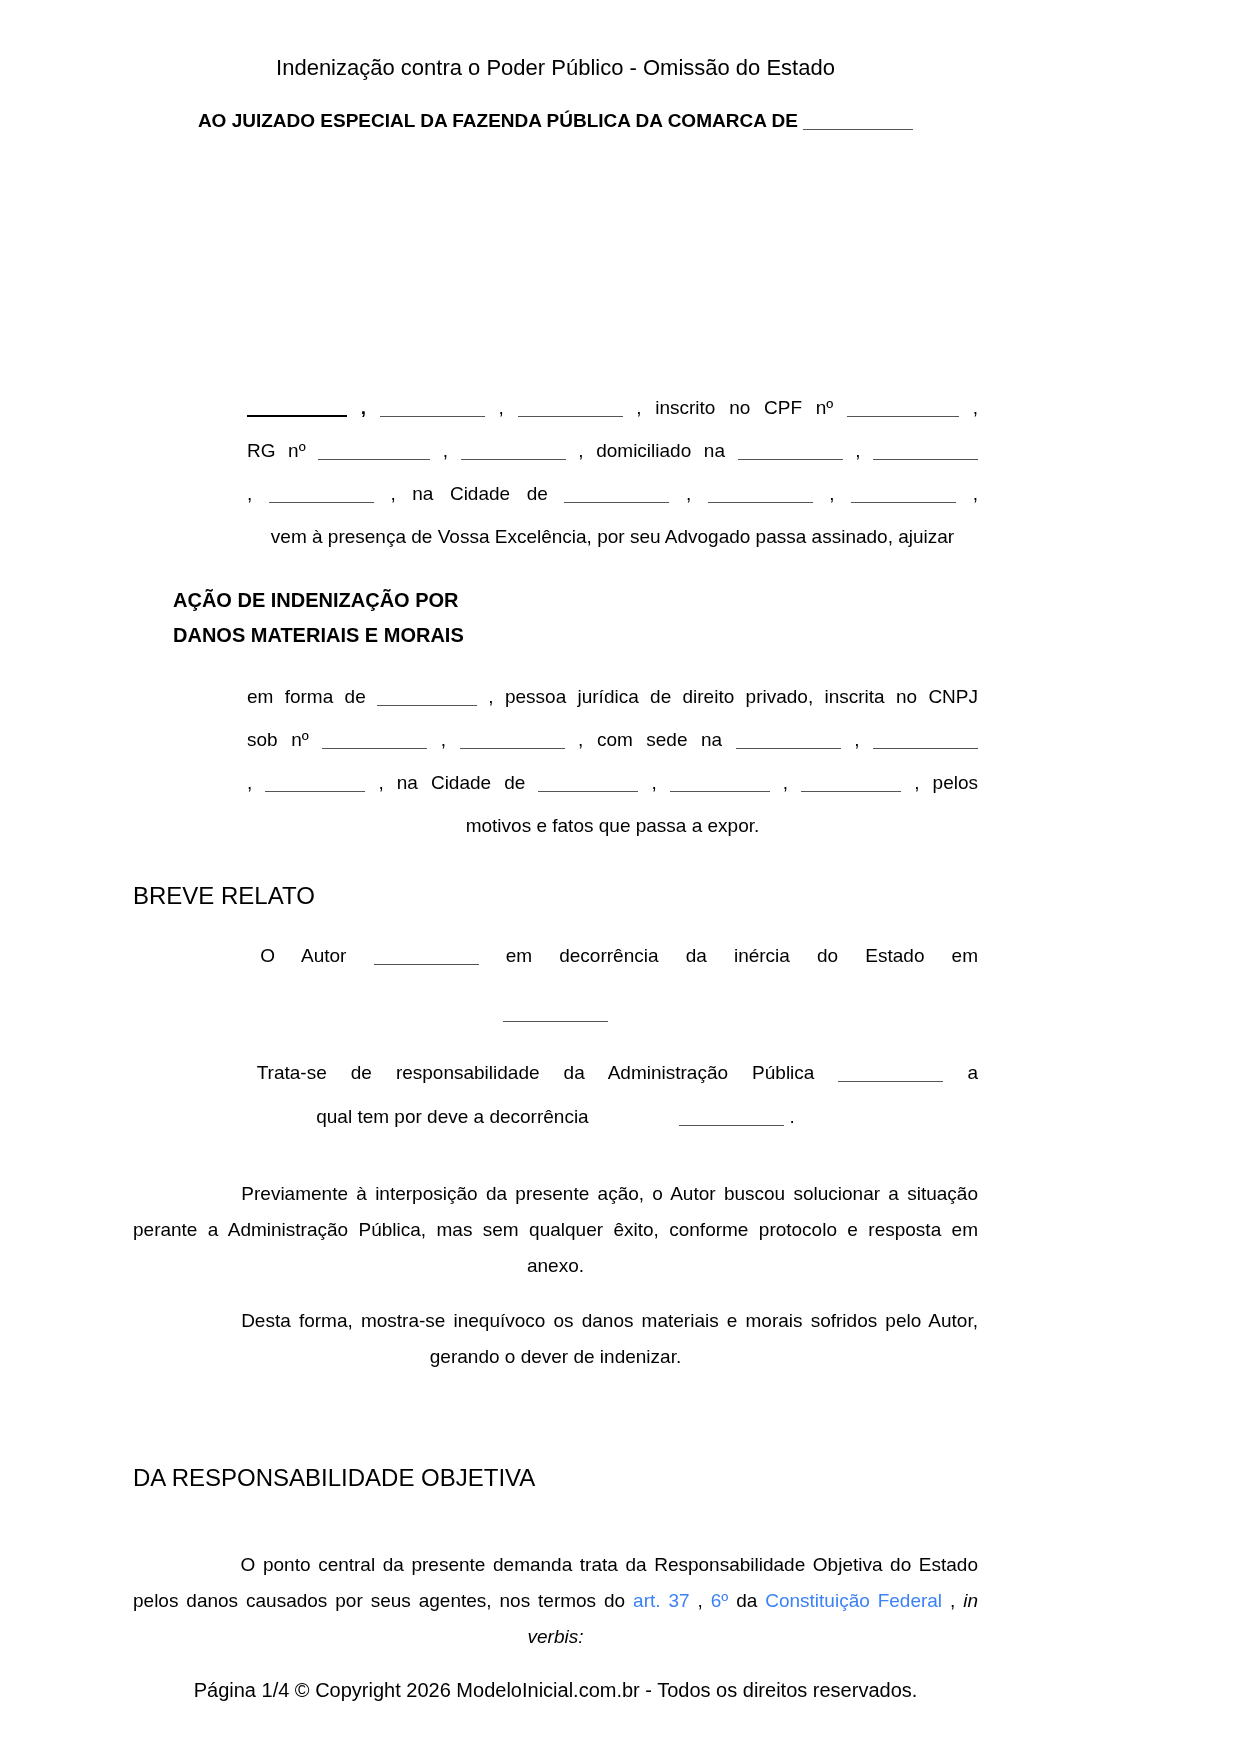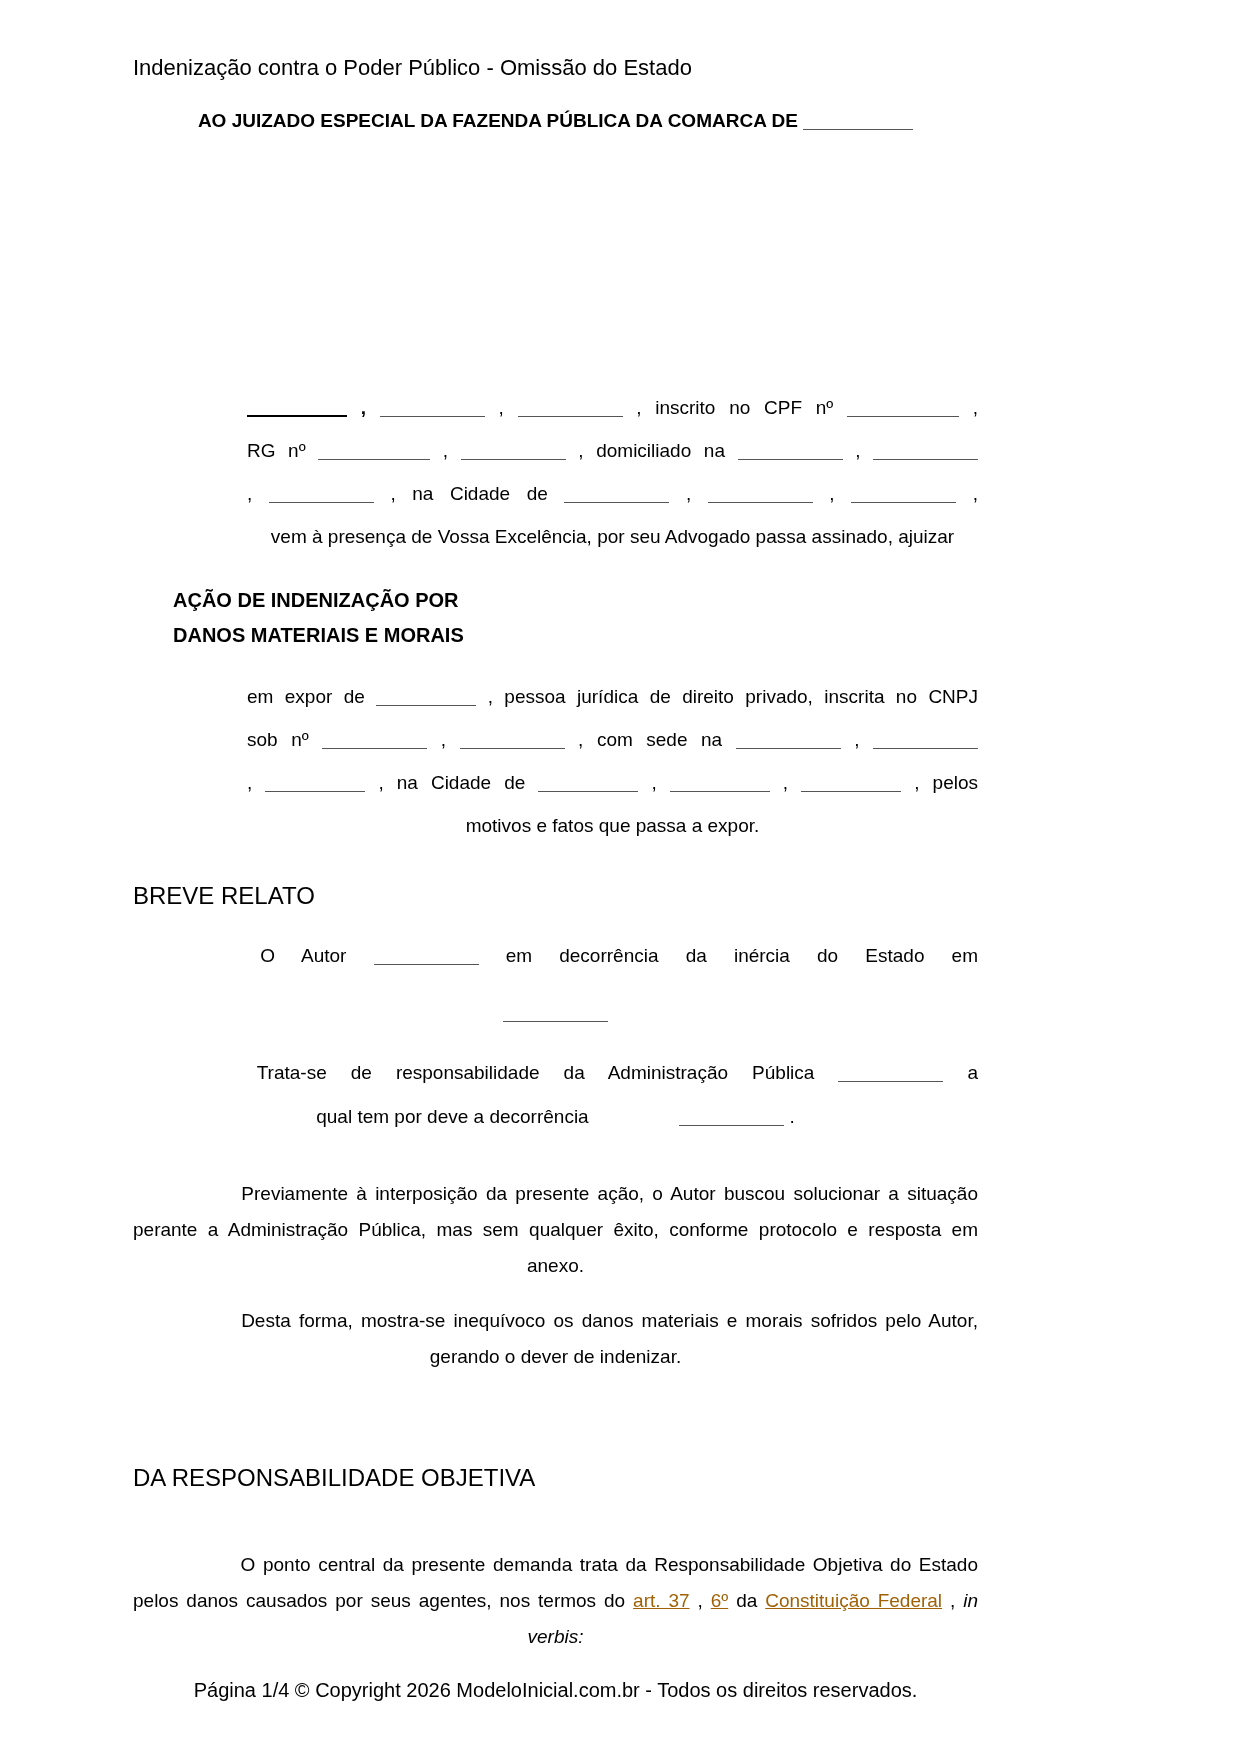--- a/index.html
+++ b/index.html
@@ -1,39 +1,39 @@
 <!DOCTYPE html>
 <html lang="pt-BR"><head>
 <meta charset="utf-8">
 <style>
   html,body { margin:0; padding:0; background:#fff; }
   body { font-family:"Liberation Sans","DejaVu Sans",sans-serif; color:#000; }
   .page { width:1240px; height:1754px; box-sizing:border-box;
           padding:54px 262px 0 133px; overflow:hidden; background:#fff; position:relative; }
-  .doc-title { font-size:22px; line-height:28px; }
+  .doc-title { text-align:center; font-size:22px; line-height:28px; }
   .addressing { margin-top:26px; font-size:20px; line-height:26px; }
   .block { font-size:19px; }
   .indented { margin-left:114px; }
   .lh43 .line { line-height:43px; }
   .lh57 .line { line-height:57px; }
   .lh44 .line { line-height:44px; }
   .lh36 .line { line-height:36px; }
   .line.just { text-align:justify; text-align-last:justify; }
   .line.left { text-align:center; white-space:nowrap; }
   .action-heading { margin-top:25px; font-size:20px; font-weight:bold; 
                     line-height:35px; position:relative; left:40px; }
   .section-heading { font-size:24px; font-weight:normal; line-height:26px; }
   .doc-footer { margin-top:22px; text-align:center; font-size:20px; line-height:26px; }
   .blank { display:inline-block; border-bottom:1px solid #555; height:14px; margin-bottom:-3px; }
   .blank.bold-blank { border-bottom:2px solid #000; }
   .gap { display:inline-block; }
   .indent { display:inline-block; width:100px; }
   .b { font-weight:bold; }
   .i { font-style:italic; }
-  a.link { color:#a16207; text-decoration:underline; cursor:pointer; }
+  a.link { color:#3b82f6; cursor:pointer; }
 </style>
 </head>
 <body>
 
 <div class="page">
 
   <div class="doc-title">Indenização contra o Poder Público - Omissão do Estado</div>
 
   <div class="addressing block">
       <div class="line left"><span class="b">AO JUIZADO ESPECIAL DA FAZENDA PÚBLICA DA COMARCA DE </span> <span class="blank" style="width: 110px;"></span> </div>
@@ -45,21 +45,21 @@
       <div class="line just"><span>, </span> <span class="blank" style="width: 105px;"></span> <span> , na Cidade de </span> <span class="blank" style="width: 105px;"></span> <span> , </span> <span class="blank" style="width: 105px;"></span> <span> , </span> <span class="blank" style="width: 105px;"></span> <span> ,</span> </div>
       <div class="line left"><span>vem à presença de Vossa Excelência, por seu Advogado passa assinado, ajuizar</span> </div>
     </div>
 
   <div class="action-heading">
     <div>AÇÃO DE INDENIZAÇÃO POR</div>
     <div>DANOS MATERIAIS E MORAIS</div>
   </div>
 
   <div class="block indented lh43" style="margin-top:22px">
-      <div class="line just"><span>em expor de </span> <span class="blank" style="width: 100px;"></span> <span> , pessoa jurídica de direito privado, inscrita no CNPJ</span> </div>
+      <div class="line just"><span>em forma de </span> <span class="blank" style="width: 100px;"></span> <span> , pessoa jurídica de direito privado, inscrita no CNPJ</span> </div>
       <div class="line just"><span>sob nº </span> <span class="blank" style="width: 105px;"></span> <span> , </span> <span class="blank" style="width: 105px;"></span> <span> , com sede na </span> <span class="blank" style="width: 105px;"></span> <span> , </span> <span class="blank" style="width: 105px;"></span> </div>
       <div class="line just"><span>, </span> <span class="blank" style="width: 100px;"></span> <span> , na Cidade de </span> <span class="blank" style="width: 100px;"></span> <span>, </span> <span class="blank" style="width: 100px;"></span> <span> , </span> <span class="blank" style="width: 100px;"></span> <span> , pelos</span> </div>
       <div class="line left"><span>motivos e fatos que passa a expor.</span> </div>
     </div>
 
   <div class="section-heading" style="margin-top:36px">BREVE RELATO</div>
 
   <div class="block lh57" style="margin-top:18px">
       <div class="line just"><span class="indent"></span> <span>O Autor </span> <span class="blank" style="width: 105px;"></span> <span> em decorrência da inércia do Estado em</span> </div>
       <div class="line left"><span class="blank" style="width: 105px;"></span> </div>

